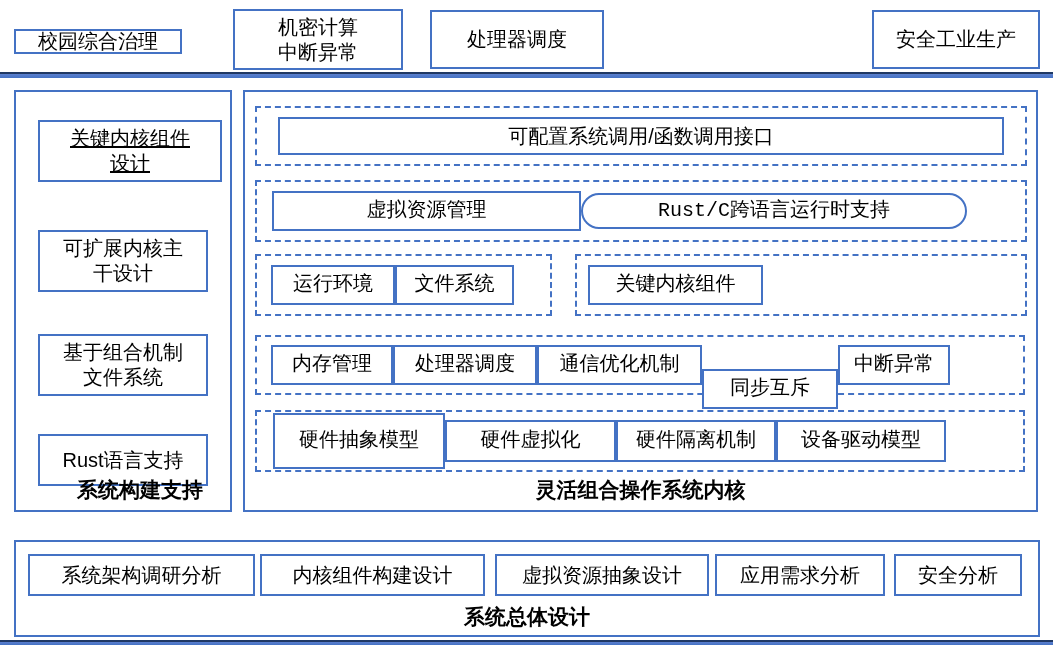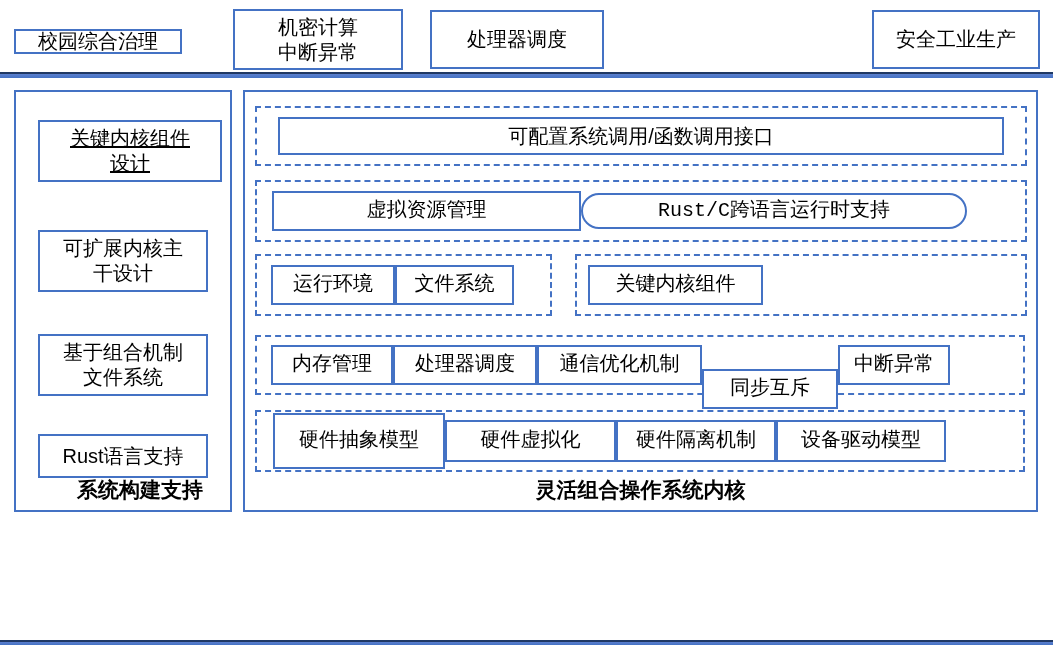--- a/index.html
+++ b/index.html
@@ -73,21 +73,21 @@
 
   <div class="hr" style="top:72px;height:6px;"></div>
 
   <div class="panel" style="left:14px;top:90px;width:218px;height:422px;">
     <div class="box" style="left:22px;top:28px;width:184px;height:62px;text-decoration:underline;">关键内核组件
 设计</div>
     <div class="box" style="left:22px;top:138px;width:170px;height:62px;">可扩展内核主
 干设计</div>
     <div class="box" style="left:22px;top:242px;width:170px;height:62px;">基于组合机制
 文件系统</div>
-    <div class="box" style="left:22px;top:342px;width:170px;height:44px;">Rust语言支持</div>
+    <div class="box" style="left:22px;top:342px;width:170px;height:52px;">Rust语言支持</div>
     <div class="panel-title" style="bottom:6px;padding-left:34px;">系统构建支持</div>
   </div>
 
   <div class="panel" style="left:243px;top:90px;width:795px;height:422px;">
 
     <div class="dashed center" style="left:10px;top:14px;width:772px;height:60px;">
       <div class="dbox" style="width:726px;height:38px;">可配置系统调用/函数调用接口</div>
     </div>
 
     <div class="dashed spread" style="left:10px;top:88px;width:772px;height:62px;padding:0 30px 0 15px;">
@@ -114,16 +114,24 @@
     <div class="dashed spread" style="left:10px;top:318px;width:770px;height:62px;padding:0 16px;">
       <div class="dbox" style="width:172px;height:56px;">硬件抽象模型</div>
       <div class="dbox" style="width:171px;height:42px;">硬件虚拟化</div>
       <div class="dbox" style="width:160px;height:42px;">硬件隔离机制</div>
       <div class="dbox" style="width:170px;height:42px;">设备驱动模型</div>
     </div>
 
     <div class="panel-title" style="bottom:6px;">灵活组合操作系统内核</div>
   </div>
 
+  <div class="panel" style="left:14px;top:540px;width:1026px;height:97px;">
+    <div class="box" style="left:12px;top:12px;width:227px;height:42px;">系统架构调研分析</div>
+    <div class="box" style="left:244px;top:12px;width:225px;height:42px;">内核组件构建设计</div>
+    <div class="box" style="left:479px;top:12px;width:214px;height:42px;">虚拟资源抽象设计</div>
+    <div class="box" style="left:699px;top:12px;width:170px;height:42px;">应用需求分析</div>
+    <div class="box" style="left:878px;top:12px;width:128px;height:42px;">安全分析</div>
+    <div class="panel-title" style="bottom:4px;">系统总体设计</div>
+  </div>
 
   <div class="hr" style="top:640px;height:5px;"></div>
 
 </div>
 
 </body></html>

